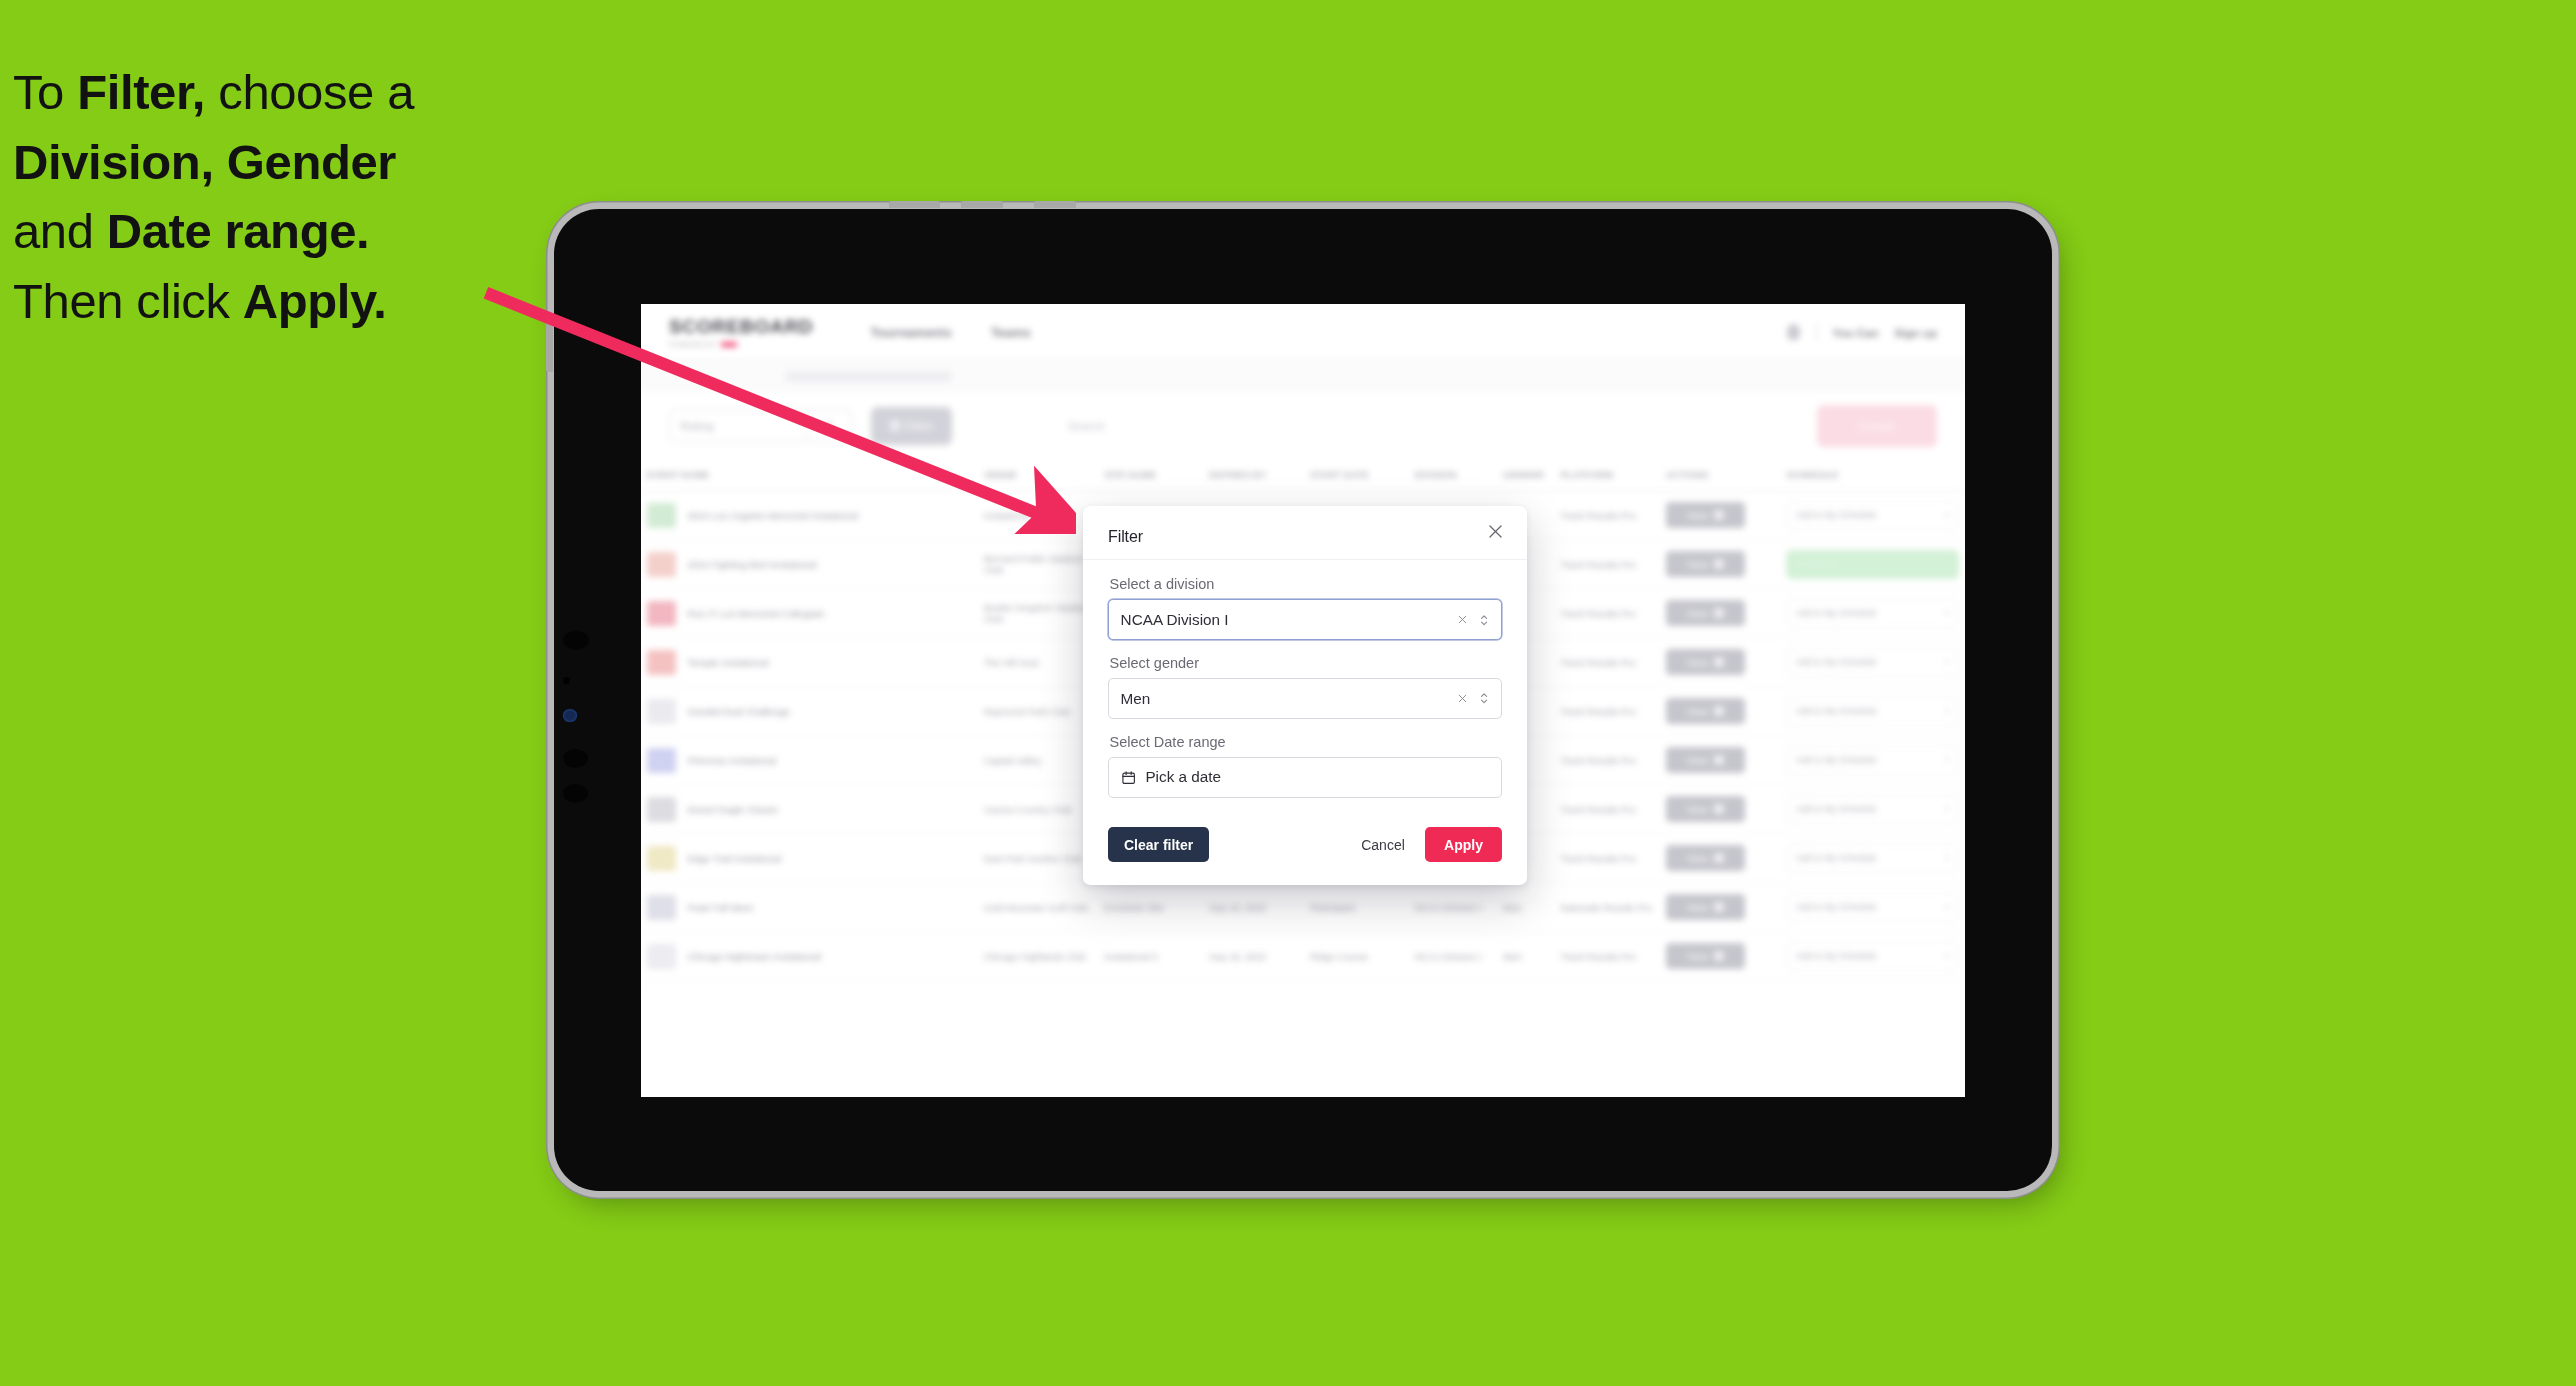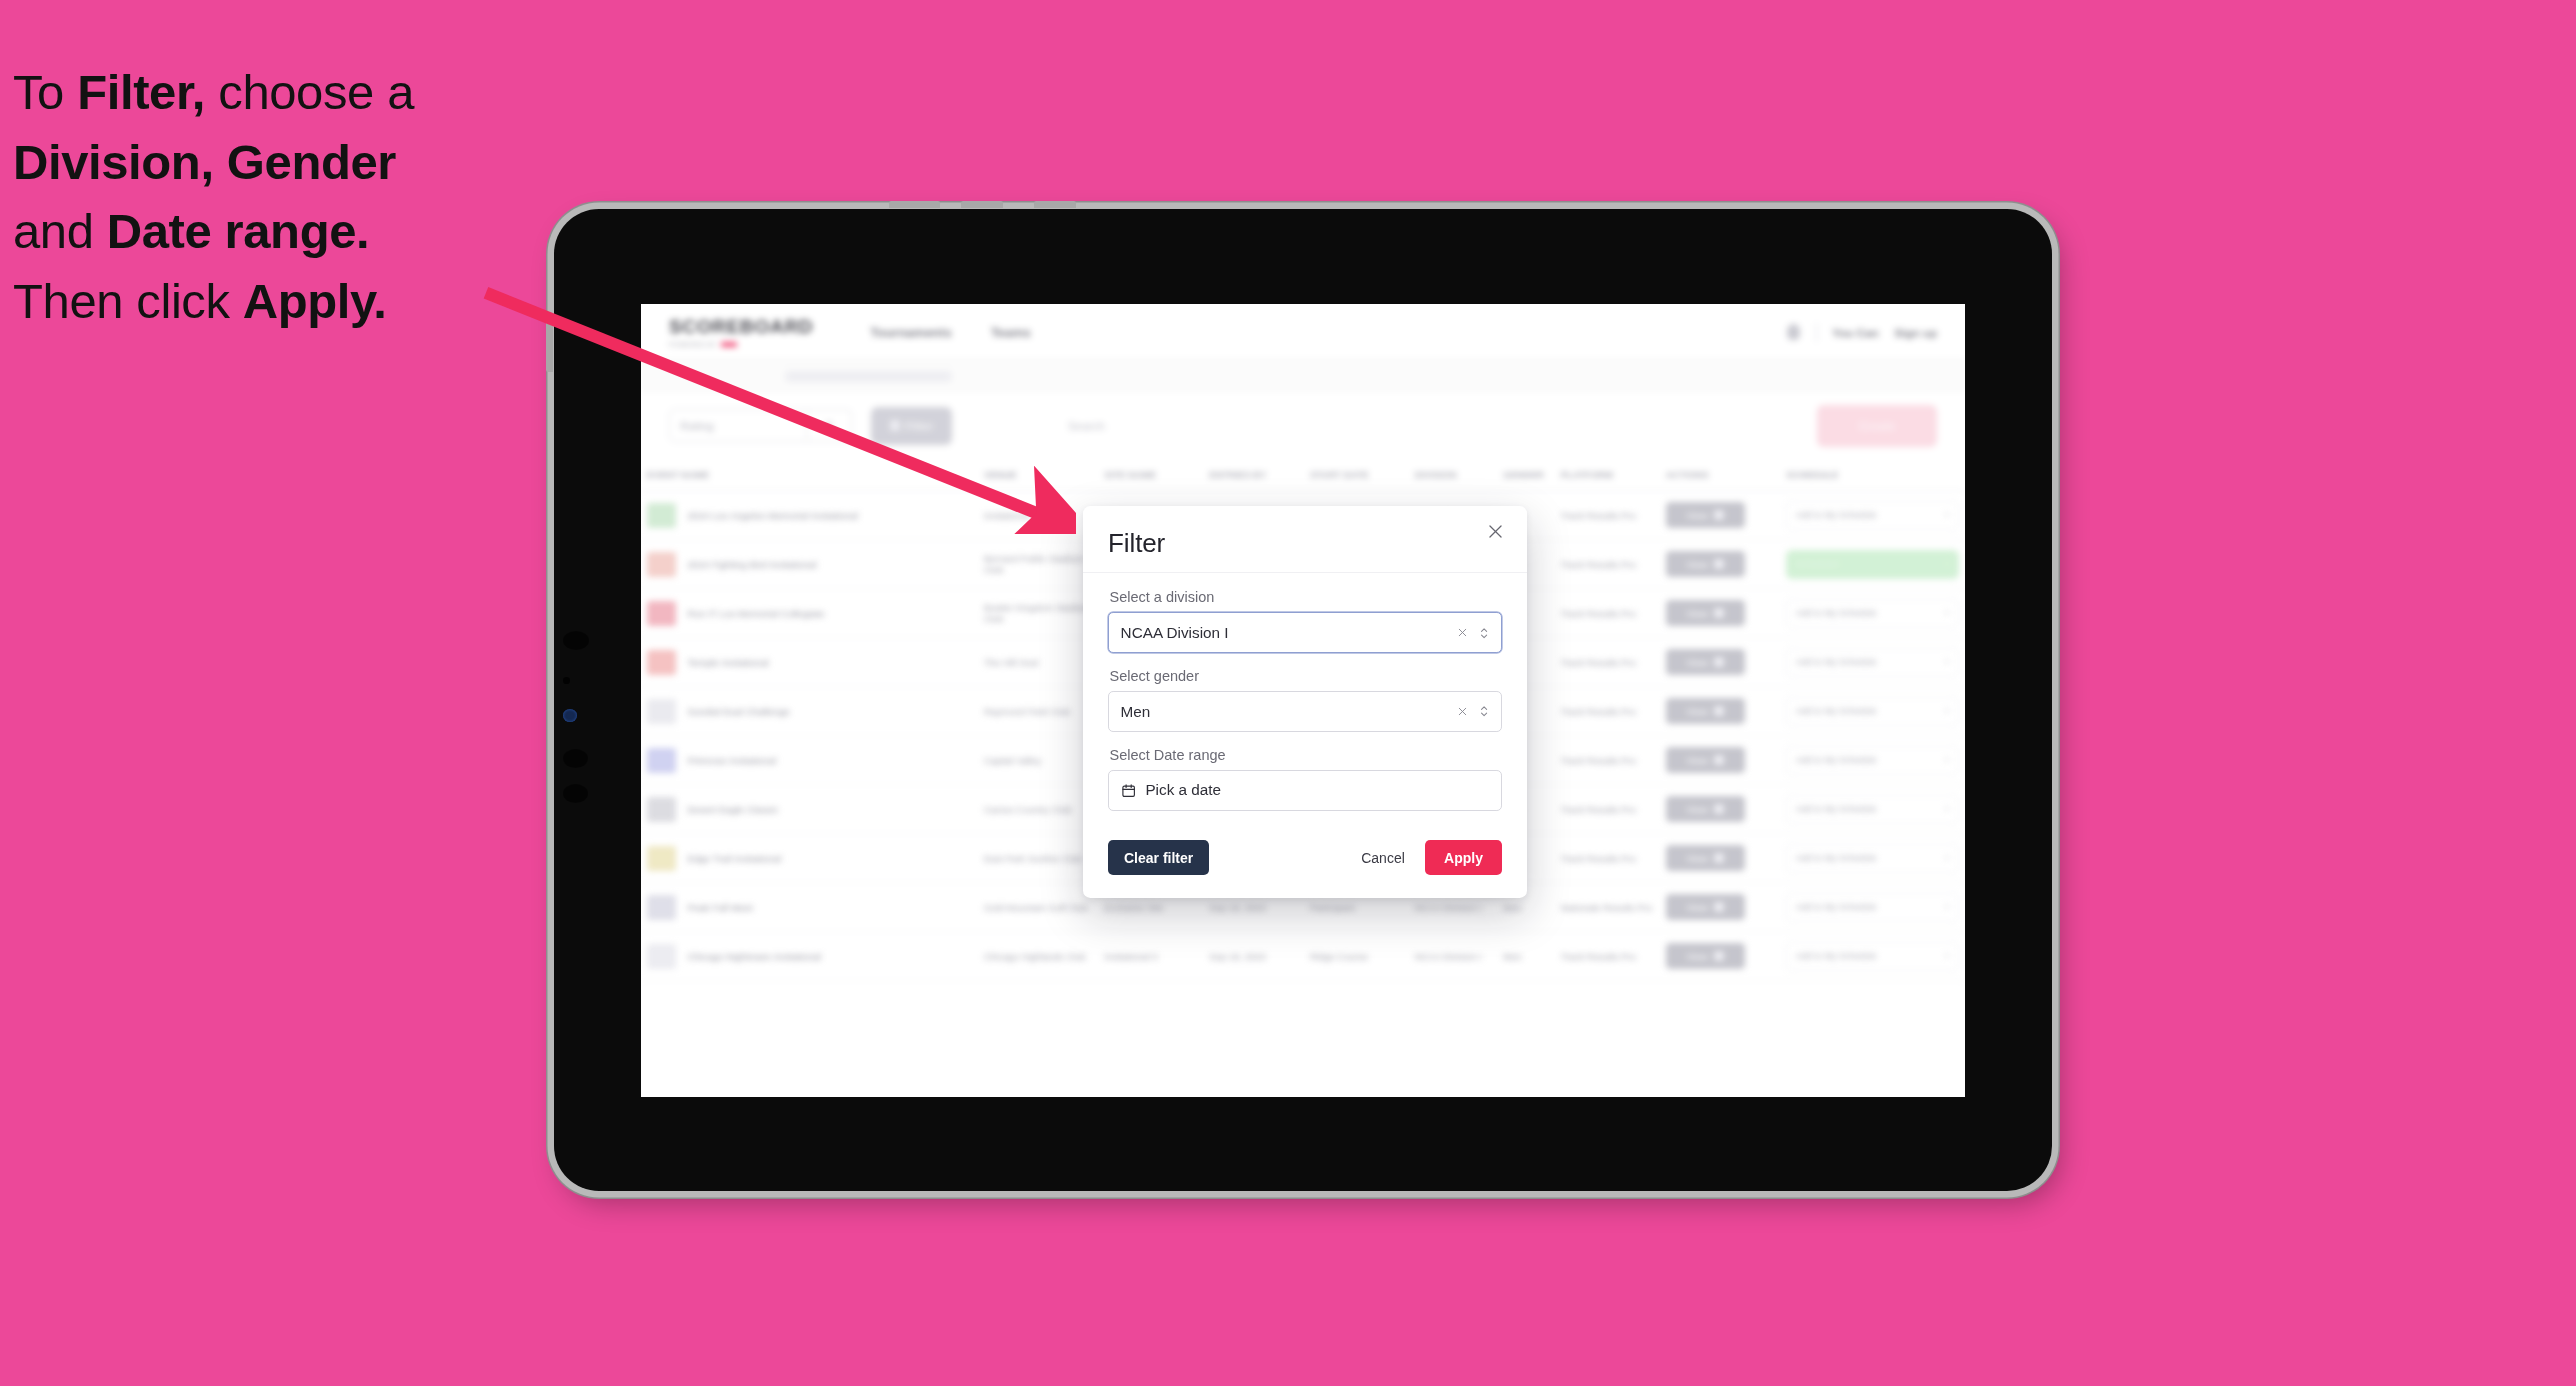--- a/index.html
+++ b/index.html
@@ -3,21 +3,21 @@
 <meta charset="utf-8">
 <style>
   * { box-sizing: border-box; margin: 0; padding: 0; }
   html, body {
     width: 2576px;
     height: 1386px;
     background: #ffffff;
     font-family: "Liberation Sans", sans-serif;
     overflow: hidden;
   }
-  #stage { position: relative; width: 2576px; height: 1386px; background:#ec4899; }
+  #stage { position: relative; width: 2576px; height: 1386px; background:#84cc16; }
 
   
   .caption {
     position: absolute;
     left: 13px; top: 58px;
     width: 538px;
     font-size: 49px;
     line-height: 1.42;
     color: #121212;
     letter-spacing: -0.4px;
@@ -152,21 +152,21 @@
     left: 1083px; top: 506px;
     width: 444px;
     background:#ffffff;
     border-radius: 7.3px;
     box-shadow: 0 16px 44px rgba(20,20,35,0.22), 0 2.2px 7.3px rgba(20,20,35,0.08);
     padding: 0;
   }
   .dlg-head {
     position: relative; padding: 22px 25px 13px 25px; border-bottom: 0.7px solid #f0f0f3;
   }
-  .dlg-title { font-size: 26px; color:#24242c; font-weight:500; letter-spacing:-0.1px; }
+  .dlg-title { font-size: 16px; color:#24242c; font-weight:500; letter-spacing:-0.1px; }
   .dlg-close {
     position:absolute; right: 19px; top: 13px;
     width: 25px; height: 25px; display:flex; align-items:center; justify-content:center;
     color:#66666f; font-size: 22px; line-height:1; font-weight:300; cursor:pointer;
   }
   .dlg-body { padding: 16px 25px 4.4px 25px; }
   .field-label { font-size: 14.5px; color:#6a6a74; margin: 0 0 7.3px 1.5px; }
   .field-gap { height: 14.5px; }
   .select-box {
     height: 41px; border:0.7px solid #d8d8df; border-radius: 5.1px; background:#fff;

